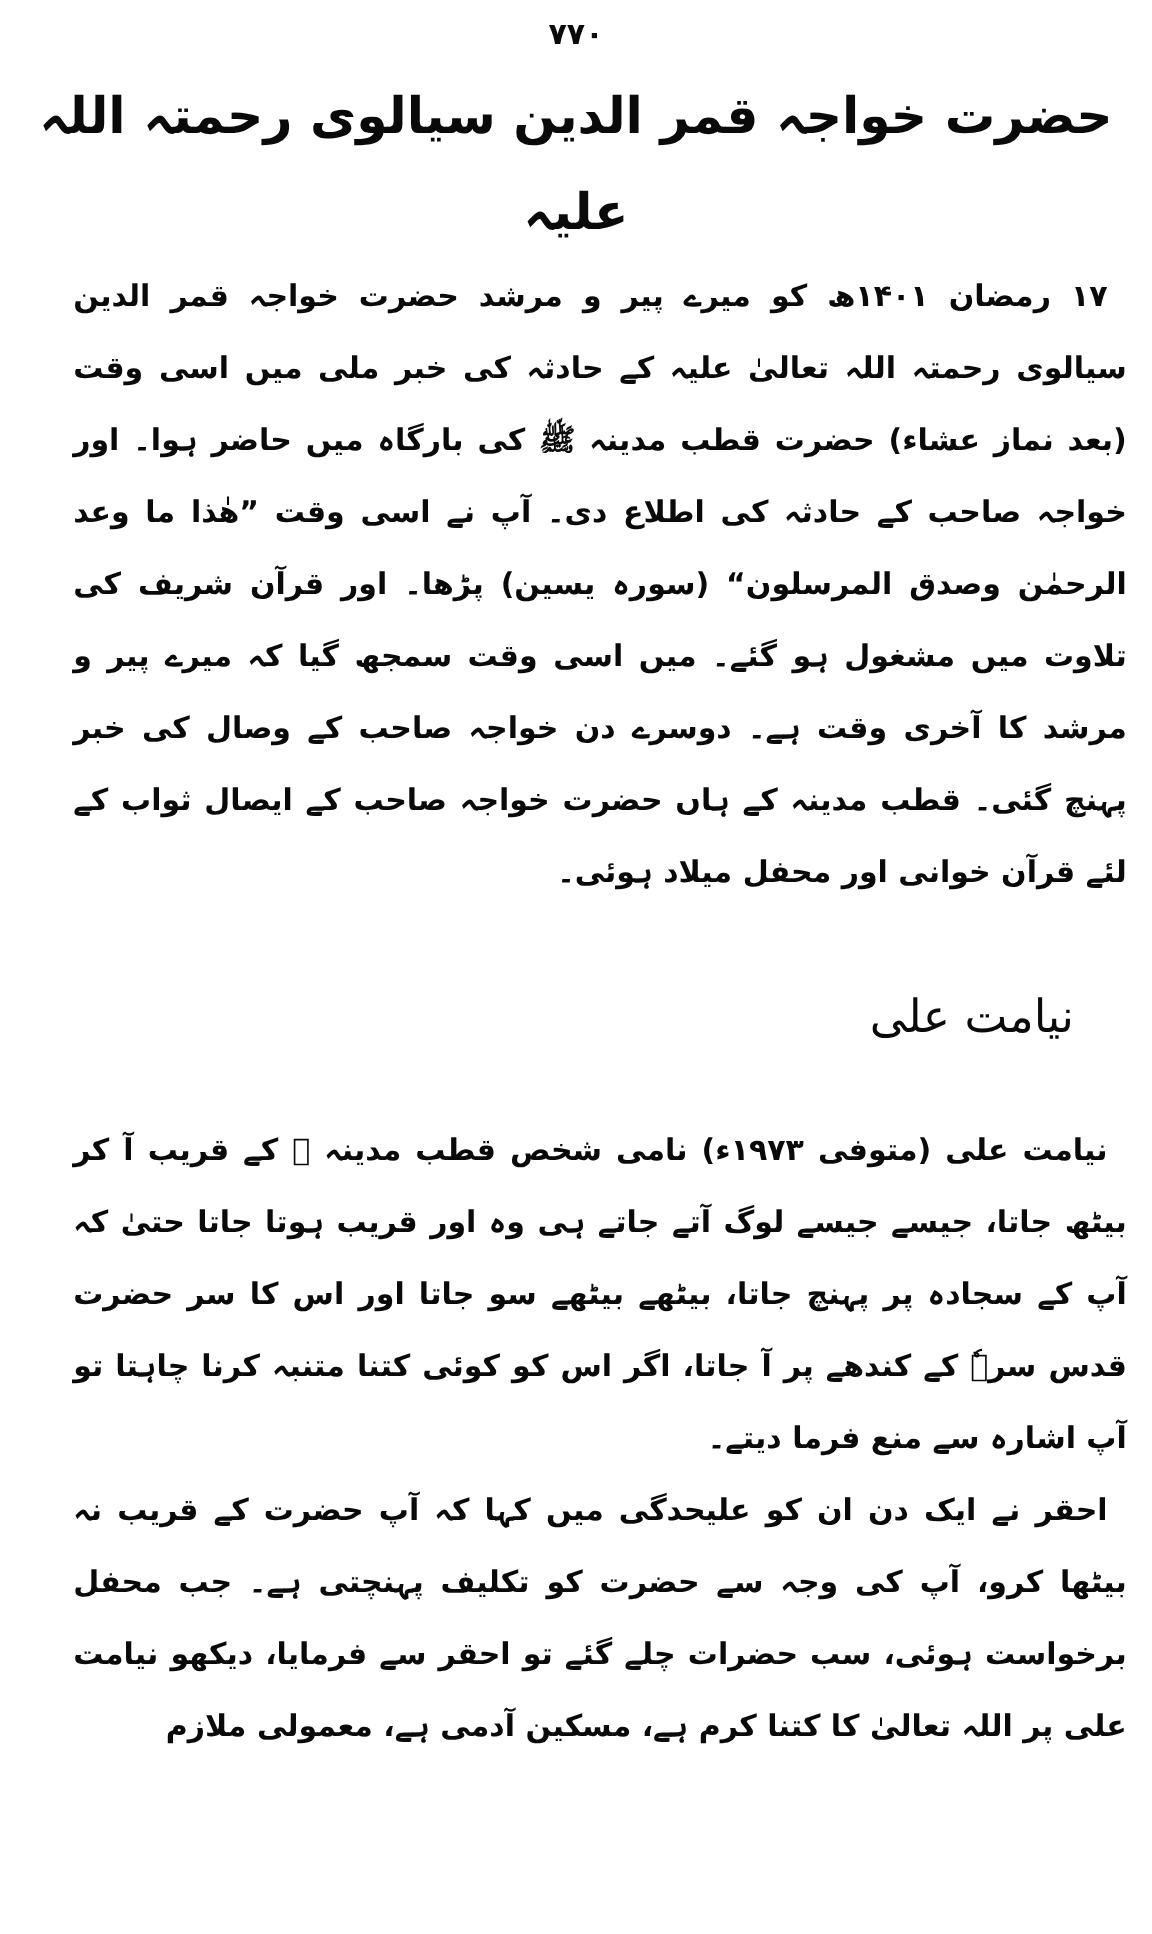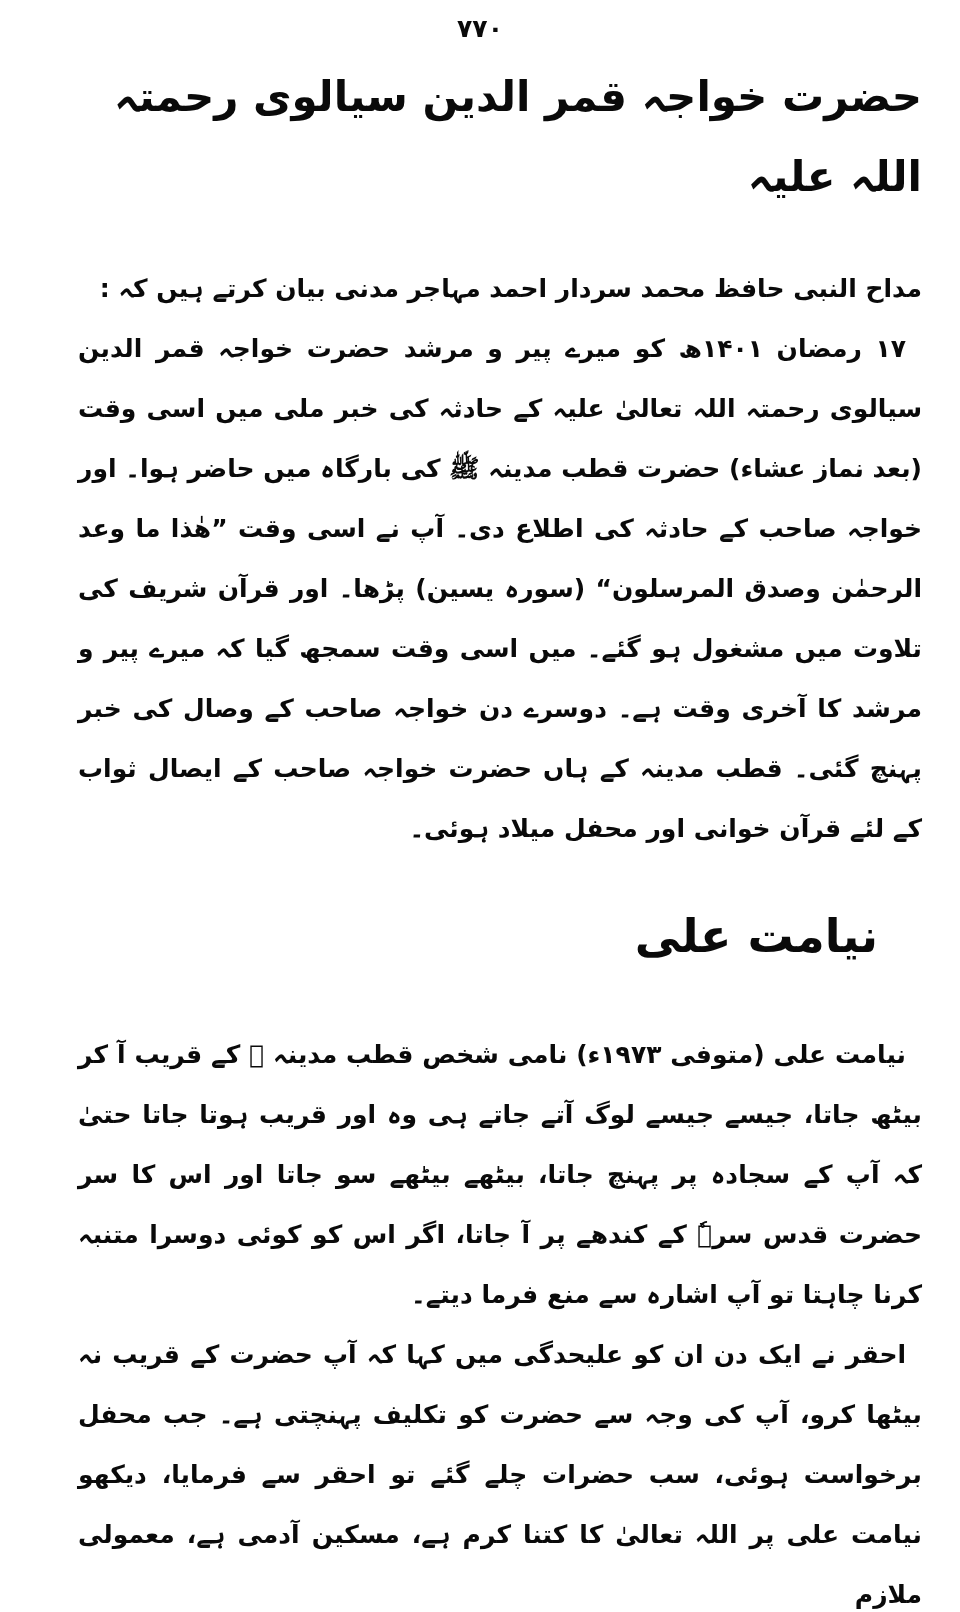--- a/index.html
+++ b/index.html
@@ -5,77 +5,76 @@
   html, body {
     margin: 0;
     padding: 0;
     background: #ffffff;
   }
   .scan-page {
     position: relative;
     width: 960px;
     height: 1612px;
     box-sizing: border-box;
-    padding: 0 38px;
+    padding: 0 21px;
     background: #ffffff;
     color: #0a0a0a;
     direction: rtl;
     font-family: "DejaVu Sans", sans-serif;
     overflow: hidden;
   }
   .page-number {
     text-align: center;
     font-size: 25px;
     font-weight: bold;
     padding-top: 14px;
     letter-spacing: 3px;
   }
   .page-title {
     margin: 14px 0 0 0;
-    text-align: right;
+    text-align: center;
     font-size: 42px;
     font-weight: bold;
     line-height: 1.9;
   }
   p.body-para {
     margin: 0;
     font-size: 25px;
     font-weight: bold;
     line-height: 60px;
     text-align: justify;
     text-justify: inter-word;
   }
   p.intro-para {
     margin-top: 42px;
   }
   p.first-indent {
     text-indent: 16px;
     margin-left: 40px;
   }
   .section-heading {
-    margin: 41px 44px 52px 0;
+    margin: 60px 44px 52px 0;
     text-align: right;
-    font-size: 46px;
-    font-weight: bold;
+    font-size: 38px;
+    font-weight: normal;
     line-height: 1.6;
   }
 </style>
 </head>
 <body>
 
 <div class="scan-page">
 
   <div class="page-number">۷۷۰</div>
 
   <h1 class="page-title">حضرت خواجہ قمر الدین سیالوی رحمتہ اللہ علیہ</h1>
 
-  <p class="body-para intro-para">مداح النبی حافظ محمد سردار احمد مہاجر مدنی بیان کرتے ہیں کہ :</p>
 
   <p class="body-para first-indent">۱۷ رمضان ۱۴۰۱ھ کو میرے پیر و مرشد حضرت خواجہ قمر الدین سیالوی رحمتہ اللہ تعالیٰ علیہ کے حادثہ کی خبر ملی میں اسی وقت (بعد نماز عشاء) حضرت قطب مدینہ ﷺ کی بارگاہ میں حاضر ہوا۔ اور خواجہ صاحب کے حادثہ کی اطلاع دی۔ آپ نے اسی وقت ”ھٰذا ما وعد الرحمٰن وصدق المرسلون“ (سورہ یسین) پڑھا۔ اور قرآن شریف کی تلاوت میں مشغول ہو گئے۔ میں اسی وقت سمجھ گیا کہ میرے پیر و مرشد کا آخری وقت ہے۔ دوسرے دن خواجہ صاحب کے وصال کی خبر پہنچ گئی۔ قطب مدینہ کے ہاں حضرت خواجہ صاحب کے ایصال ثواب کے لئے قرآن خوانی اور محفل میلاد ہوئی۔</p>
 
 
   <h2 class="section-heading">نیامت علی</h2>
 
-  <p class="body-para first-indent">نیامت علی (متوفی ۱۹۷۳ء) نامی شخص قطب مدینہ ﷺ کے قریب آ کر بیٹھ جاتا، جیسے جیسے لوگ آتے جاتے ہی وہ اور قریب ہوتا جاتا حتیٰ کہ آپ کے سجادہ پر پہنچ جاتا، بیٹھے بیٹھے سو جاتا اور اس کا سر حضرت قدس سرہٗ کے کندھے پر آ جاتا، اگر اس کو کوئی دوسرا متنبہ کرنا چاہتا تو آپ اشارہ سے منع فرما دیتے۔</p>
+  <p class="body-para first-indent">نیامت علی (متوفی ۱۹۷۳ء) نامی شخص قطب مدینہ ﷺ کے قریب آ کر بیٹھ جاتا، جیسے جیسے لوگ آتے جاتے ہی وہ اور قریب ہوتا جاتا حتیٰ کہ آپ کے سجادہ پر پہنچ جاتا، بیٹھے بیٹھے سو جاتا اور اس کا سر حضرت قدس سرہٗ کے کندھے پر آ جاتا، اگر اس کو کوئی کتنا متنبہ کرنا چاہتا تو آپ اشارہ سے منع فرما دیتے۔</p>
 
   <p class="body-para first-indent">احقر نے ایک دن ان کو علیحدگی میں کہا کہ آپ حضرت کے قریب نہ بیٹھا کرو، آپ کی وجہ سے حضرت کو تکلیف پہنچتی ہے۔ جب محفل برخواست ہوئی، سب حضرات چلے گئے تو احقر سے فرمایا، دیکھو نیامت علی پر اللہ تعالیٰ کا کتنا کرم ہے، مسکین آدمی ہے، معمولی ملازم</p>
 
 </div>
 
 </body></html>

